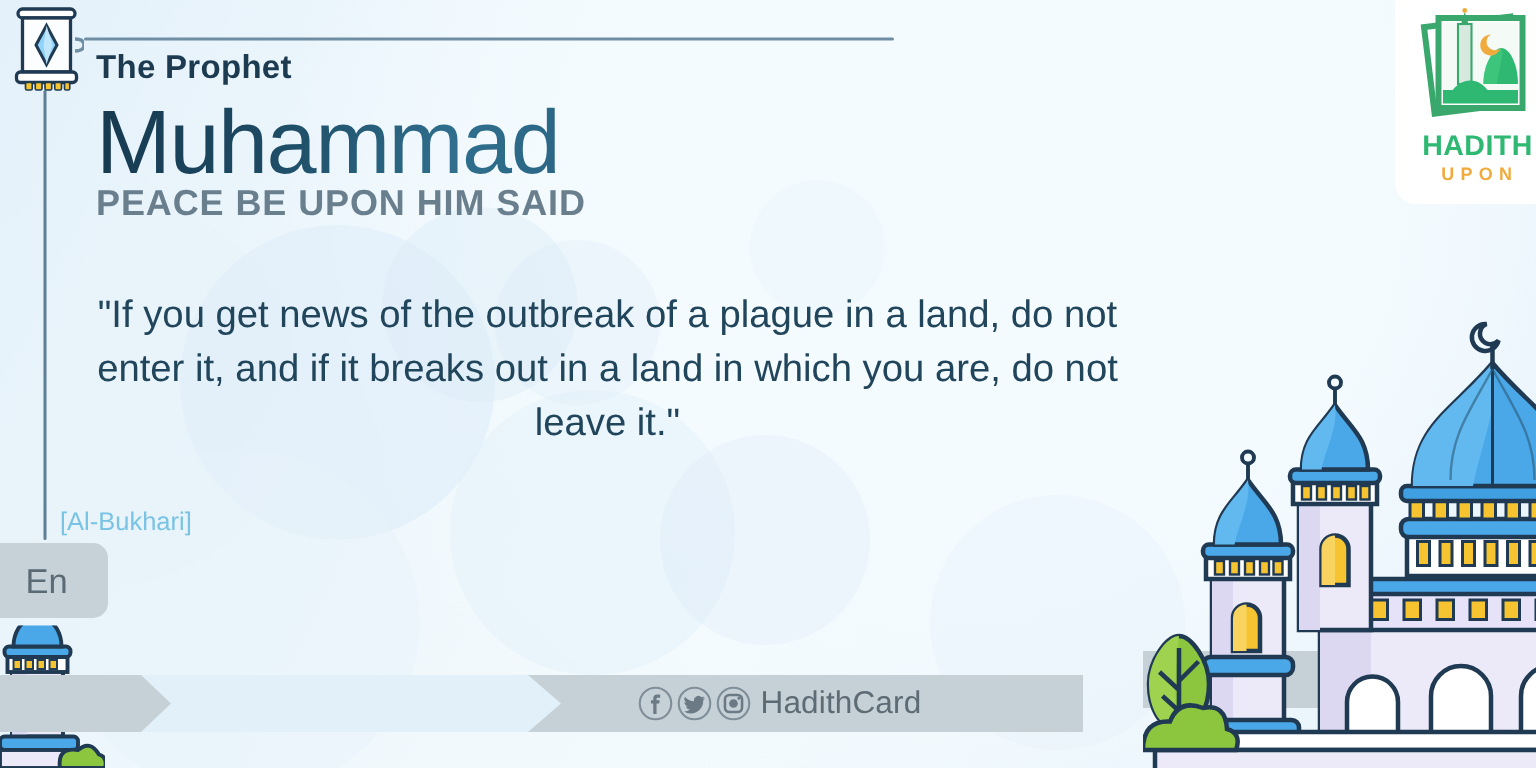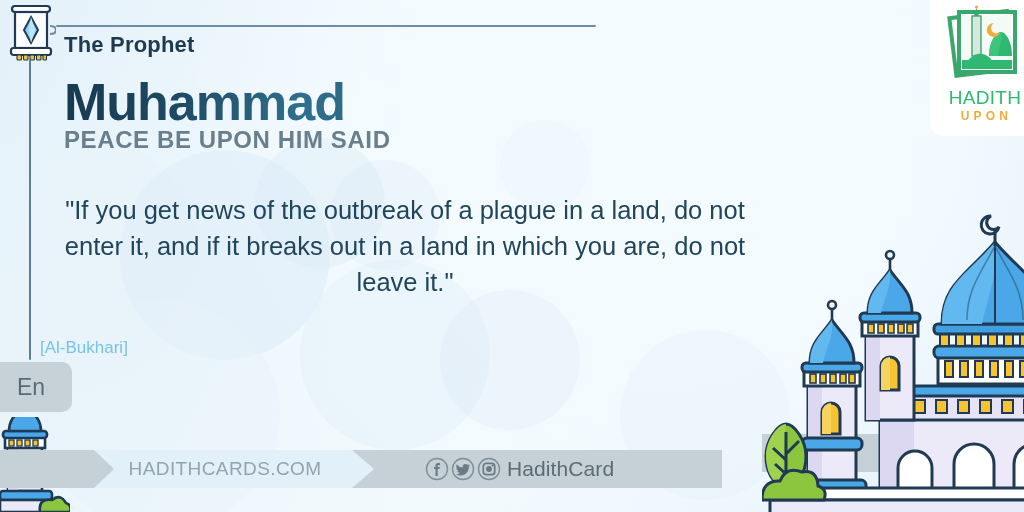--- a/index.html
+++ b/index.html
@@ -26,36 +26,36 @@
   .lantern{position:absolute;left:6px;top:4px;width:50px;height:62px;}
   .vline{position:absolute;left:29px;top:60px;width:2px;height:300px;background:#5c7f96;border-radius:1px;}
   .hline{position:absolute;left:56px;top:25px;width:540px;height:2px;background:#6f8ea3;border-radius:1px;}
 
   
   .hdr{position:absolute;left:64px;top:34px;}
   .hdr .the-prophet{
     font-size:22px;font-weight:bold;color:#1d3b50;letter-spacing:.2px;line-height:1;
   }
   .hdr .name{
-    font-size:52px;font-weight:bold;line-height:1.02;margin-top:20px;letter-spacing:-1px;
+    font-size:60px;font-weight:normal;line-height:1.02;margin-top:8px;letter-spacing:-1px;
     background:linear-gradient(100deg,#16394f 0%,#1d4a63 35%,#2f6f8d 72%,#2a6483 100%);
     -webkit-background-clip:text;background-clip:text;color:transparent;
   }
   .hdr .peace{
     font-size:24px;color:#6a7f8e;letter-spacing:.6px;margin-top:-2px;line-height:1.1;font-weight:bold;
   }
 
   
   .logo{
     position:absolute;right:22px;top:-16px;width:110px;height:152px;background:#ffffff;
     border-radius:14px;box-shadow:0 0 0 0 rgba(0,0,0,0);
     display:flex;flex-direction:column;align-items:center;justify-content:flex-end;padding-bottom:14px;box-sizing:border-box;
   }
   .logo-art{width:84px;height:80px;margin-bottom:4px;}
-  .logo-hadith{font-size:19px;font-weight:normal;color:#2eb872;letter-spacing:.3px;line-height:1;}
+  .logo-hadith{font-size:19px;font-weight:bold;color:#2eb872;letter-spacing:.3px;line-height:1;}
   .logo-cards{font-size:12px;font-weight:bold;color:#f0ab3d;letter-spacing:4.2px;line-height:1;margin-top:3px;margin-left:3px;}
 
   
   .quote{
     position:absolute;left:40px;top:192px;width:730px;text-align:center;
     font-size:25.5px;line-height:1.42;color:#21465c;
   }
   .source{
     position:absolute;left:40px;top:338px;width:730px;text-align:left;
     font-size:17px;color:#79c3e4;
@@ -280,21 +280,20 @@
     <rect x="3" y="14" width="44" height="7" rx="3" fill="#4aa8e8" stroke="#1f3a52" stroke-width="2.6"></rect>
     <path d="M9 14 C9 1 17 -3 25 -12 C33 -3 41 1 41 14 Z" fill="#4aa8e8" stroke="#1f3a52" stroke-width="2.6"></path>
     <line x1="25" y1="-12" x2="25" y2="-20" stroke="#1f3a52" stroke-width="2.2"></line>
     <rect x="0" y="74" width="52" height="9" rx="3" fill="#4aa8e8" stroke="#1f3a52" stroke-width="2.6"></rect>
     <rect x="0" y="83" width="62" height="12" fill="#eceaf9" stroke="#1f3a52" stroke-width="2.6"></rect>
     <path d="M40 95 q-2 -14 12 -12 q8 -7 14 3 q6 2 4 9 Z" fill="#8cc63f" stroke="#1f3a52" stroke-width="2.6"></path>
   </svg>
 
   <div class="ribbon"></div>
   <div class="ribbon-light"></div>
-  <div class="site">HADITHCARDS.COM</div>
 
   <div class="social">
     <svg class="sicon" viewBox="0 0 24 24">
       <circle cx="12" cy="12" r="10.5" fill="none" stroke="#7f8e98" stroke-width="1.4"></circle>
       <path d="M13.6 8.2h1.5V6h-2c-1.7 0-2.6 1-2.6 2.6v1.3H9v2.1h1.5V19h2.2v-7h1.8l.3-2.1h-2.1V8.9c0-.5.2-.7.9-.7z" fill="#6b7a84"></path>
     </svg>
     <svg class="sicon" viewBox="0 0 24 24">
       <circle cx="12" cy="12" r="10.5" fill="none" stroke="#7f8e98" stroke-width="1.4"></circle>
       <path d="M19 8.3c-.5.25-1.1.4-1.7.48a2.9 2.9 0 0 0 1.3-1.6c-.57.34-1.2.58-1.87.71a2.93 2.93 0 0 0-5 2.67A8.3 8.3 0 0 1 5.7 7.5a2.93 2.93 0 0 0 .9 3.9c-.47-.02-.92-.15-1.3-.36v.04a2.93 2.93 0 0 0 2.35 2.87c-.45.12-.92.14-1.36.05a2.93 2.93 0 0 0 2.73 2.03A5.87 5.87 0 0 1 5 17.3a8.28 8.28 0 0 0 4.48 1.31c5.38 0 8.32-4.45 8.32-8.32v-.38A5.9 5.9 0 0 0 19 8.3z" fill="#6b7a84"></path>
     </svg>

